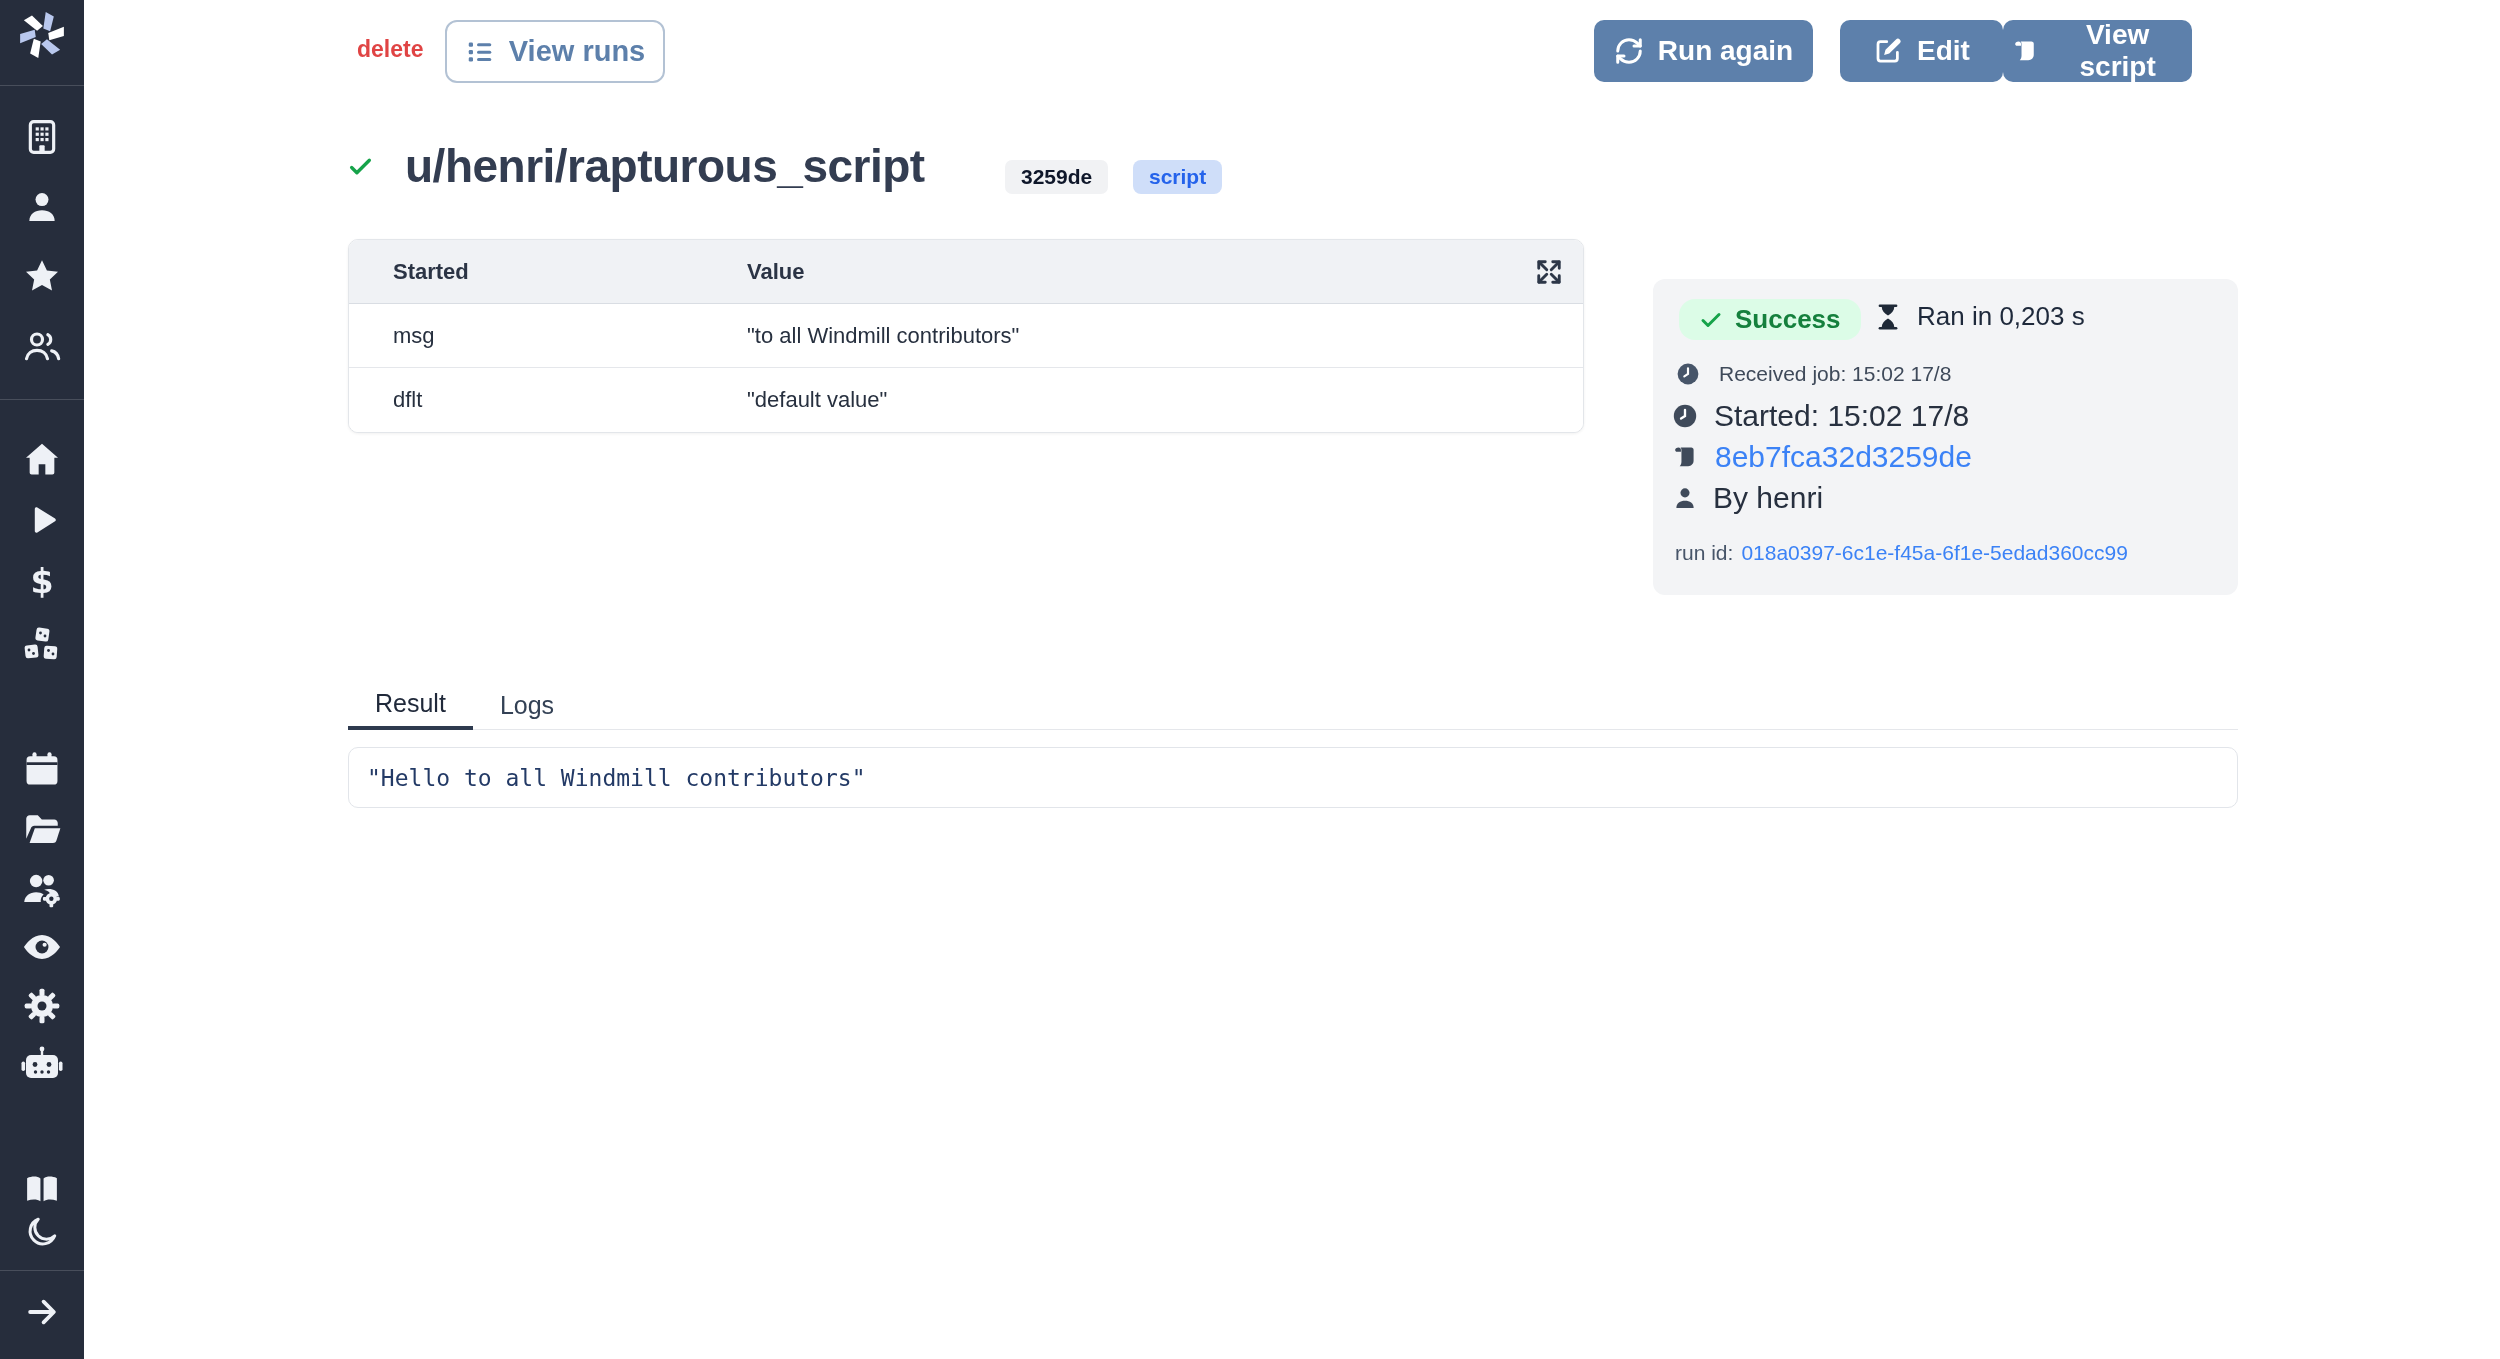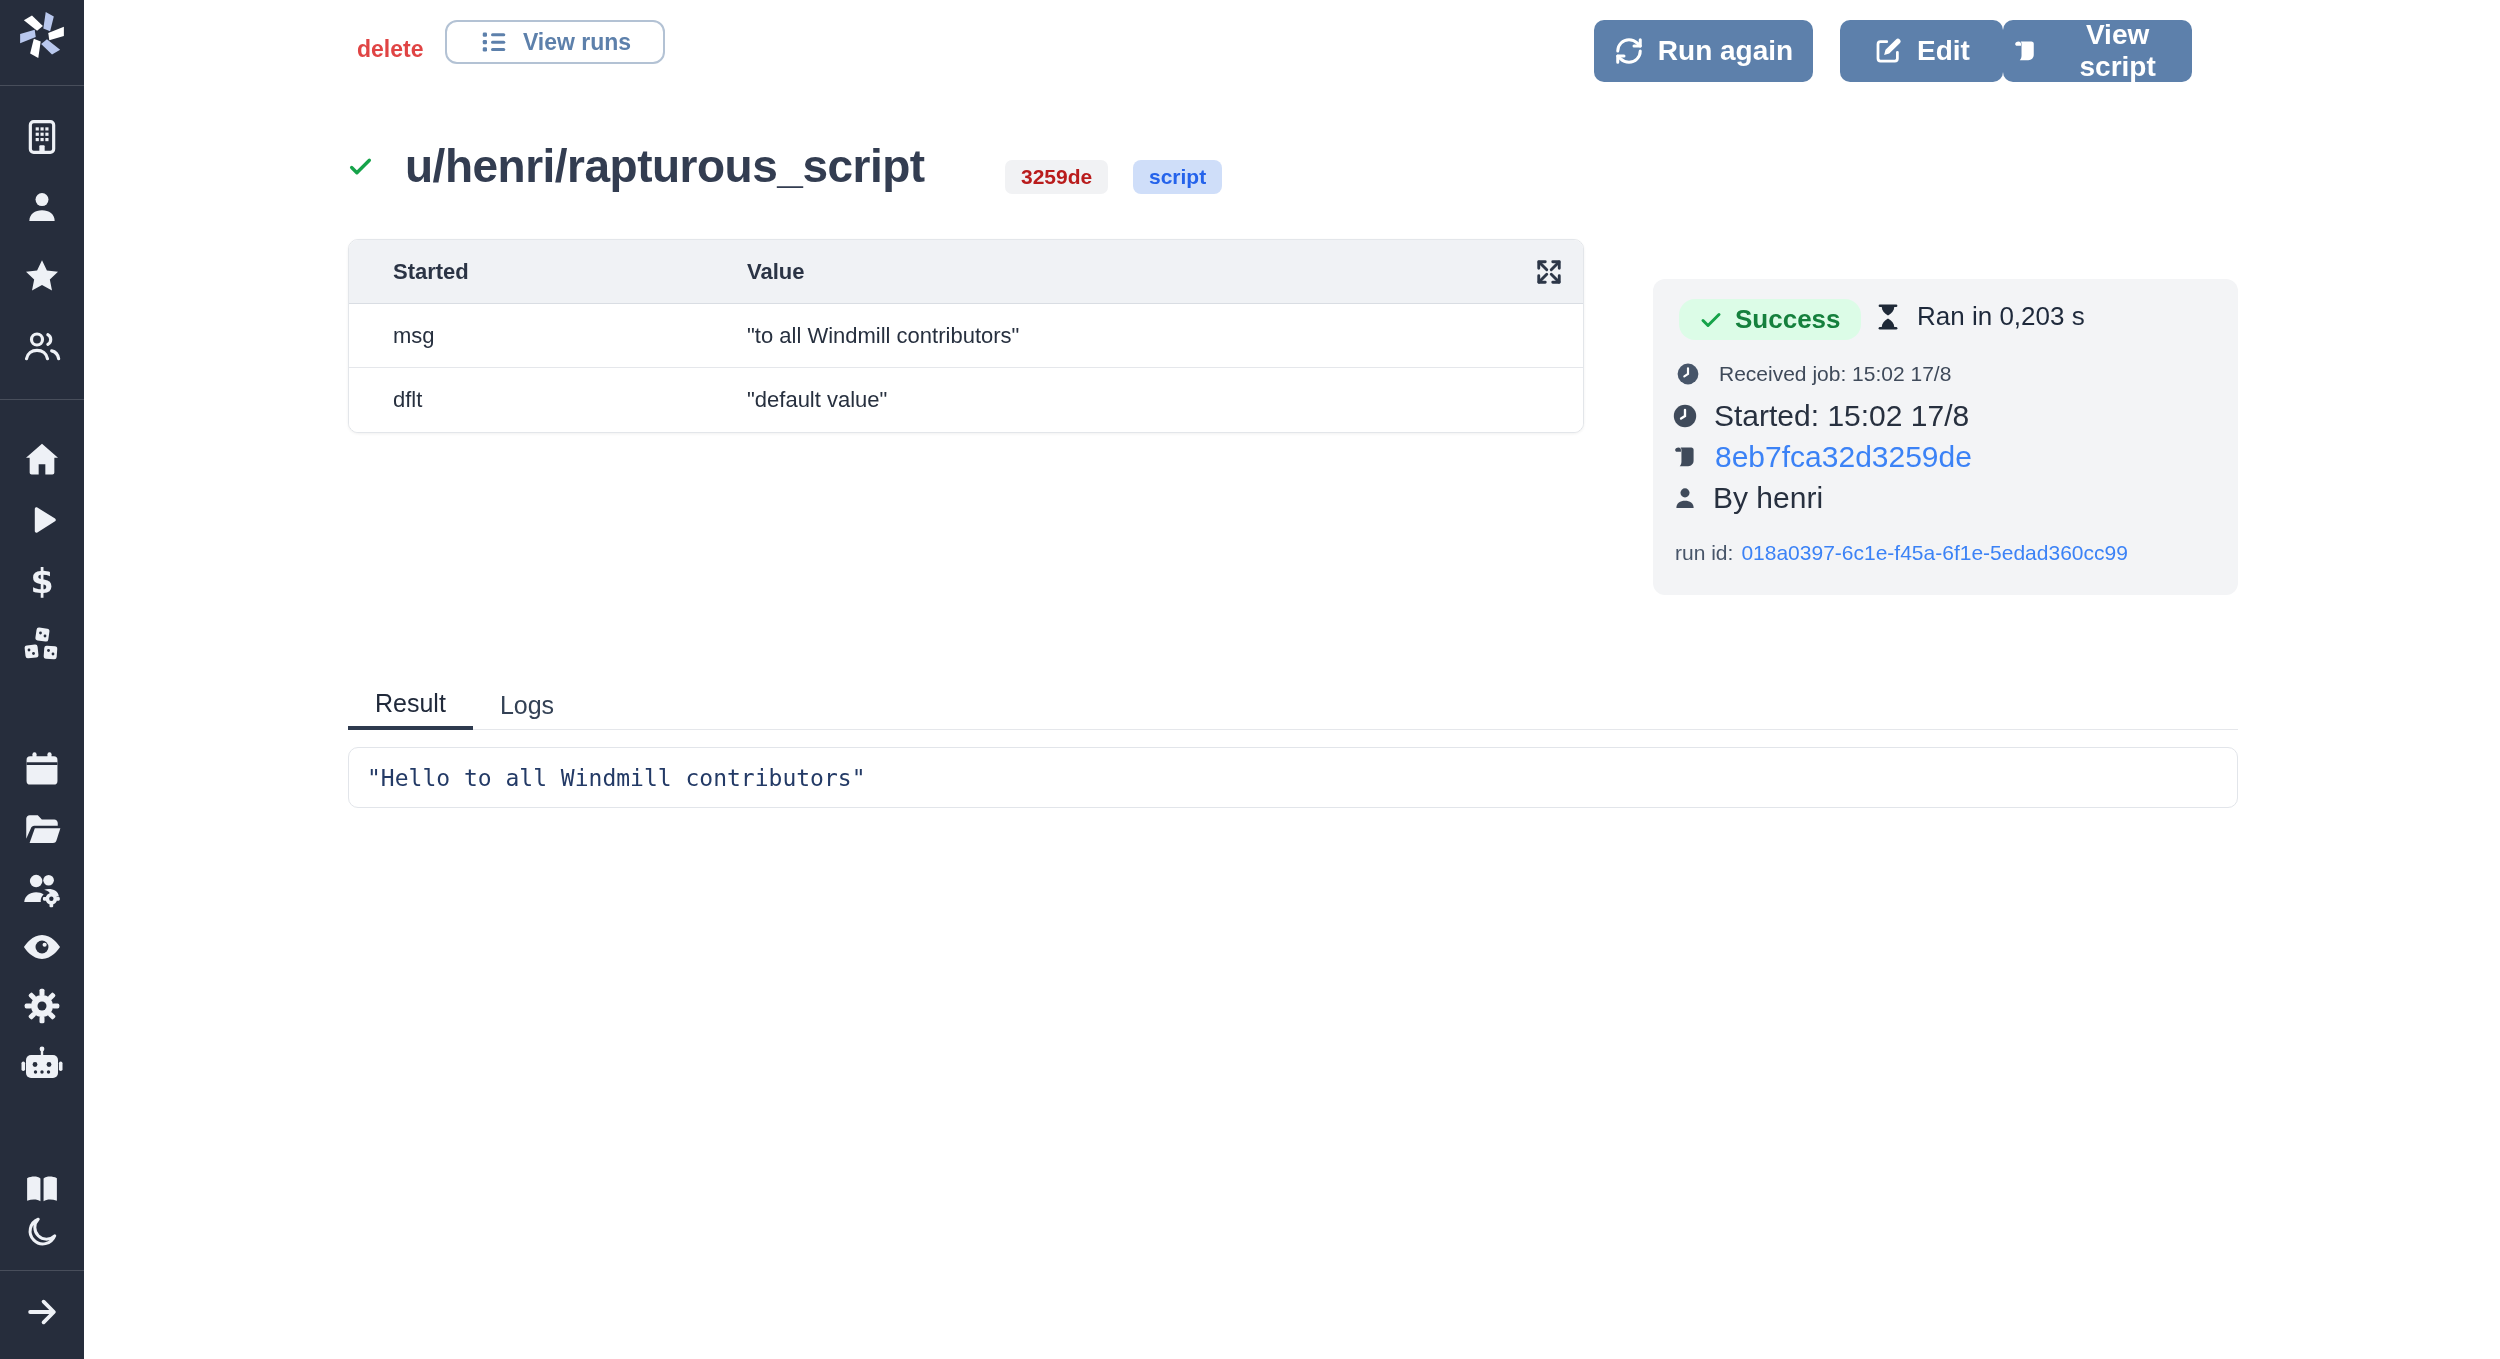--- a/index.html
+++ b/index.html
@@ -35,35 +35,35 @@
   .side-sep{position:absolute;left:0;width:84px;height:1px;background:rgba(255,255,255,0.16);}
   .side-item svg{display:block;}
   
   .btn-blue{
     position:absolute;top:20px;height:62px;border:none;border-radius:10px;
     background:var(--accent);color:#fff;font-family:inherit;
     font-size:28px;font-weight:700;display:flex;align-items:center;justify-content:center;
     gap:14px;cursor:pointer;padding:0 10px;
   }
   .btn-outline{
-    position:absolute;top:20px;height:44px;border:2px solid #b3c2d4;border-radius:12px;
-    background:#fff;color:var(--accent);font-family:inherit;font-size:23px;font-weight:700;
+    position:absolute;top:20px;height:63px;border:2px solid #b3c2d4;border-radius:12px;
+    background:#fff;color:var(--accent);font-family:inherit;font-size:29px;font-weight:700;
     display:flex;align-items:center;justify-content:center;gap:14px;cursor:pointer;
   }
   .delete-link{
     position:absolute;left:357px;top:36px;font-size:23px;font-weight:700;
     color:var(--delete-red);background:none;border:none;font-family:inherit;cursor:pointer;
   }
   
   .title-row{position:absolute;left:348px;top:135px;height:62px;display:flex;align-items:center;}
   .title-check{margin-right:32px;}
   .page-title{font-size:46px;font-weight:800;color:var(--title-color);letter-spacing:-0.5px;}
   .badge{display:inline-flex;align-items:center;height:34px;border-radius:7px;
     padding:0 16px;font-size:21px;}
-  .badge-hash{position:absolute;left:1005px;top:160px;background:#f1f2f4;color:#b91c1c;font-weight:700;}
+  .badge-hash{position:absolute;left:1005px;top:160px;background:#f1f2f4;color:#0f172a;font-weight:700;}
   .badge-script{position:absolute;left:1133px;top:160px;background:var(--badge-blue-bg);
     color:var(--badge-blue-text);font-weight:600;border-radius:8px;}
   
   .args-table{
     position:absolute;left:348px;top:239px;width:1236px;background:#fff;
     border:1px solid #e3e6ea;border-radius:10px;box-shadow:0 1px 3px rgba(0,0,0,0.06);
     overflow:hidden;
   }
   .args-head{position:relative;height:64px;background:#f0f2f5;border-bottom:1px solid #d9dde3;
     display:flex;align-items:center;font-size:22px;font-weight:700;color:#2b3445;}

